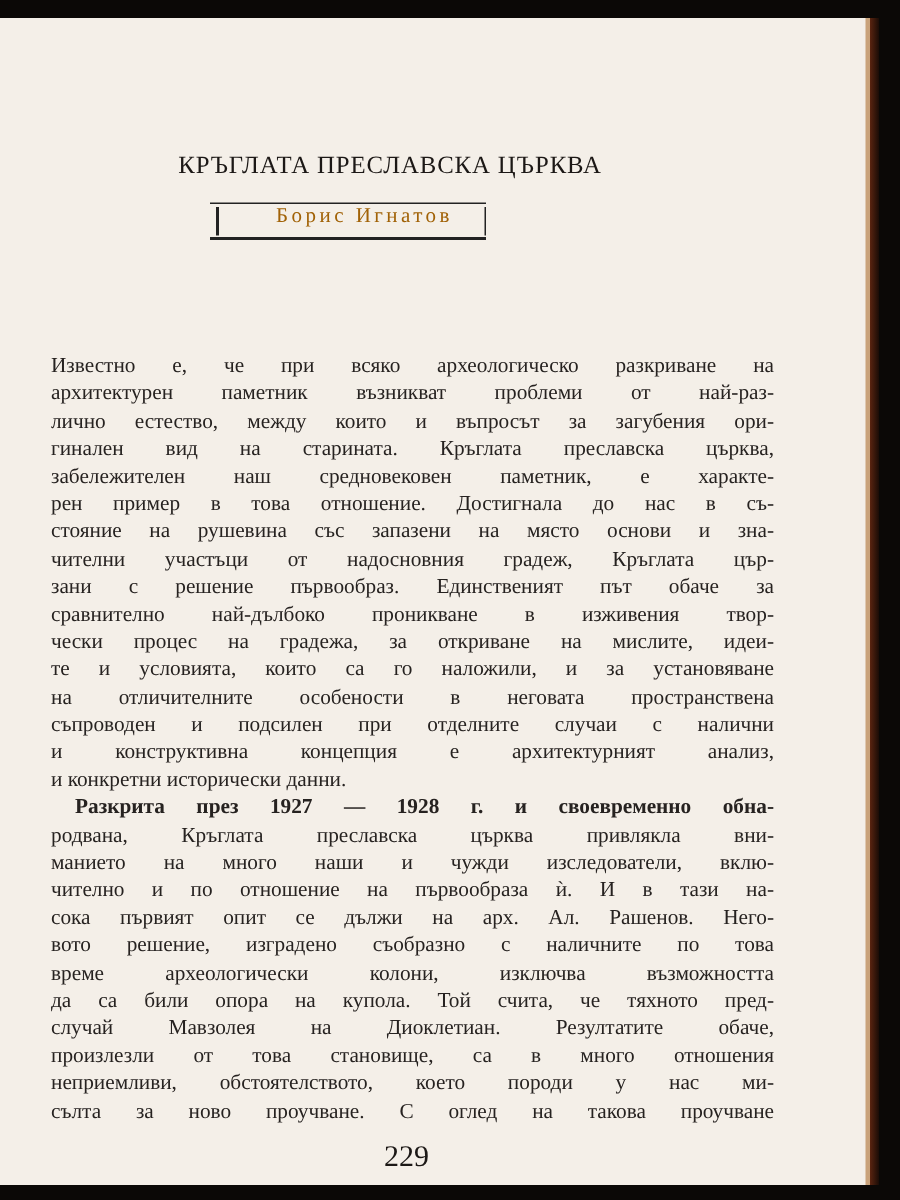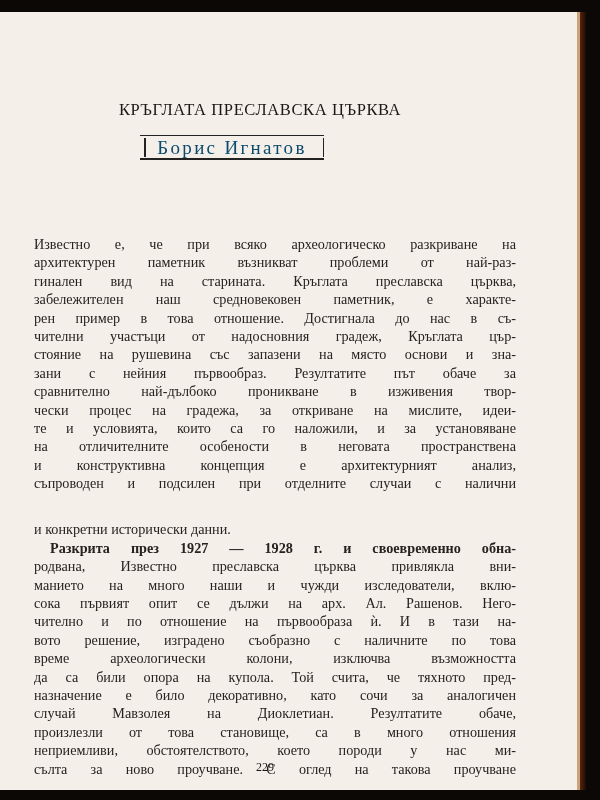--- a/index.html
+++ b/index.html
@@ -24,71 +24,71 @@
   .author-box {
     position:absolute; left:140px; top:123px; width:184px; height:22px;
     border-top:1.5px solid #222; border-bottom:2px solid #222;
   }
   .author-box::before, .author-box::after {
     content:""; position:absolute; top:2px; width:1.5px; height:19px; background:#222;
   }
   .author-box::before { left:4px; }
   .author-box::after { right:0; }
   .author {
-    position:absolute; left:0; width:100%; top:1px; text-align:center;
-    font-size:19px; letter-spacing:2.3px; color:#0c4a6e;
+    position:absolute; left:11px; width:100%; top:1px; text-align:center;
+    font-size:14px; letter-spacing:2.3px; color:#a16207;
   }
   .body-text {
     position:absolute; left:34px; top:223px; width:482px;
     font-size:14.2px; line-height:18.4px; color:#262220;
   }
   .line { display:block; text-align:justify; text-align-last:justify; white-space:nowrap; height:18.4px; }
-  .line.last { text-align-last:left;margin-top:28px; }
+  .line.last { text-align-last:left; }
   .line.indent { padding-left:16px;font-weight:bold; }
   .page-number {
-    position:absolute; left:256px; top:748px; font-size:12px; color:#1c1816;
+    position:absolute; left:256px; top:748px; font-size:20px; color:#1c1816;
   }
 </style>
 </head>
 <body>
 
 <div class="page">
   <div class="title">КРЪГЛАТА ПРЕСЛАВСКА ЦЪРКВА</div>
   <div class="author-box">
     <div class="author">Борис Игнатов</div>
   </div>
 
   <div class="body-text">
     <div>
       <span class="line">Известно е, че при всяко археологическо разкриване на</span>
       <span class="line">архитектурен паметник възникват проблеми от най-раз-</span>
+      <span class="line">лично естество, между които и въпросът за загубения ори-</span>
       <span class="line">гинален вид на старината. Кръглата преславска църква,</span>
       <span class="line">забележителен наш средновековен паметник, е характе-</span>
       <span class="line">рен пример в това отношение. Достигнала до нас в съ-</span>
+      <span class="line">стояние на рушевина със запазени на място основи и зна-</span>
       <span class="line">чителни участъци от надосновния градеж, Кръглата цър-</span>
-      <span class="line">стояние на рушевина със запазени на място основи и зна-</span>
-      <span class="line">зани с нейния първообраз. Резултатите път обаче за</span>
+      <span class="line">зани с решение първообраз. Единственият път обаче за</span>
       <span class="line">сравнително най-дълбоко проникване в изживения твор-</span>
       <span class="line">чески процес на градежа, за откриване на мислите, идеи-</span>
       <span class="line">те и условията, които са го наложили, и за установяване</span>
       <span class="line">на отличителните особености в неговата пространствена</span>
+      <span class="line">съпроводен и подсилен при отделните случаи с налични</span>
       <span class="line">и конструктивна концепция е архитектурният анализ,</span>
-      <span class="line">съпроводен и подсилен при отделните случаи с налични</span>
       <span class="line last">и конкретни исторически данни.</span>
     </div>
     <div>
       <span class="line indent">Разкрита през 1927 — 1928 г. и своевременно обна-</span>
-      <span class="line">родвана, Известно преславска църква привлякла вни-</span>
+      <span class="line">родвана, Кръглата преславска църква привлякла вни-</span>
       <span class="line">манието на много наши и чужди изследователи, вклю-</span>
+      <span class="line">чително и по отношение на първообраза ѝ. И в тази на-</span>
       <span class="line">сока първият опит се дължи на арх. Ал. Рашенов. Него-</span>
-      <span class="line">чително и по отношение на първообраза ѝ. И в тази на-</span>
       <span class="line">вото решение, изградено съобразно с наличните по това</span>
       <span class="line">време археологически колони, изключва възможността</span>
       <span class="line">да са били опора на купола. Той счита, че тяхното пред-</span>
-      <span class="line">назначение е било декоративно, като сочи за аналогичен</span>
       <span class="line">случай Мавзолея на Диоклетиан. Резултатите обаче,</span>
       <span class="line">произлезли от това становище, са в много отношения</span>
       <span class="line">неприемливи, обстоятелството, което породи у нас ми-</span>
       <span class="line">сълта за ново проучване. С оглед на такова проучване</span>
 
     </div>
   </div>
 
   <div class="page-number">229</div>
 </div>

